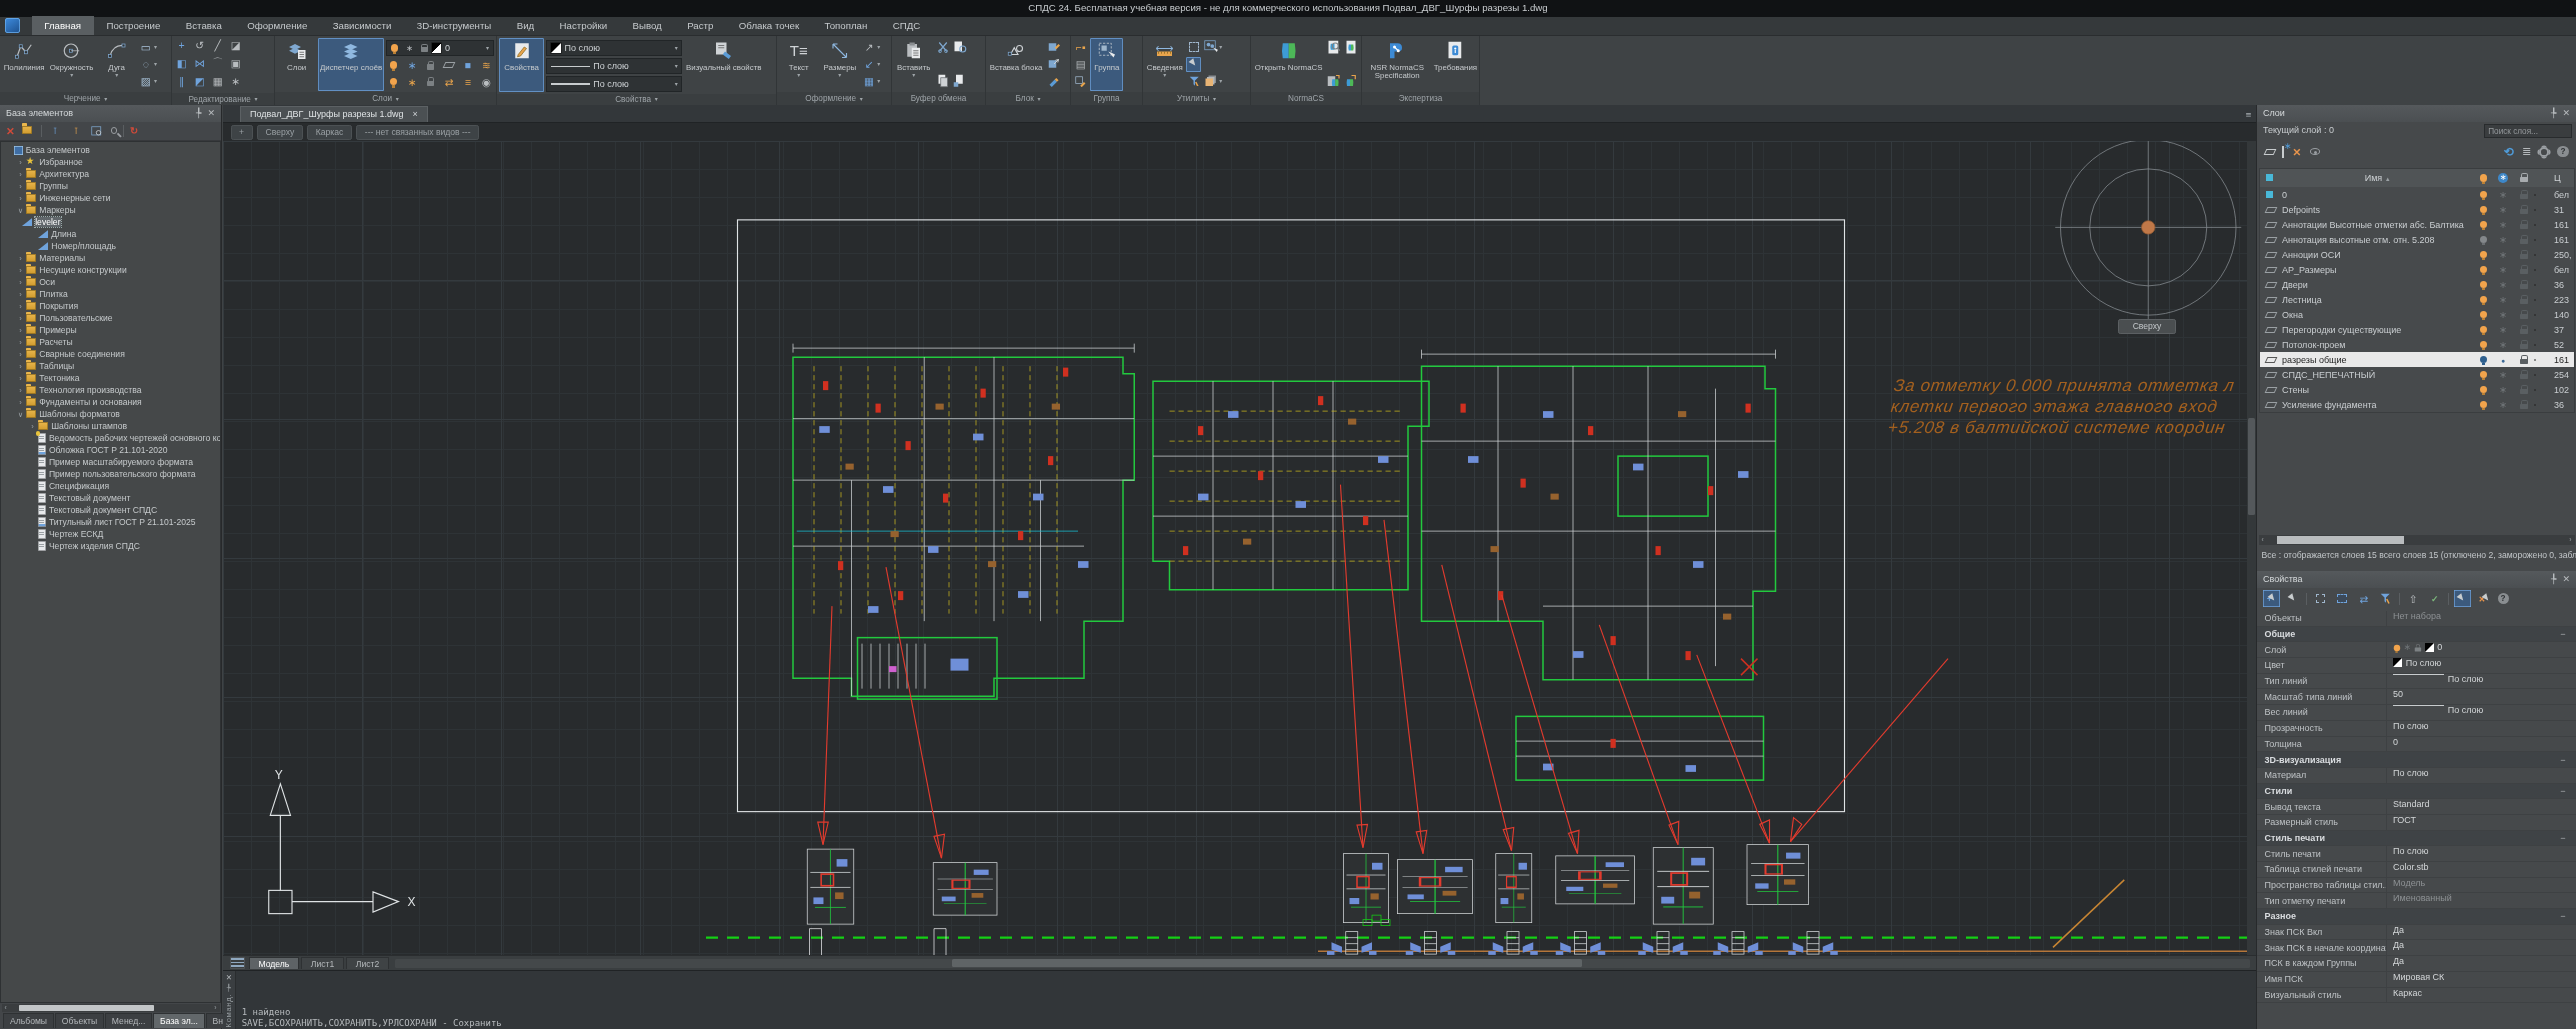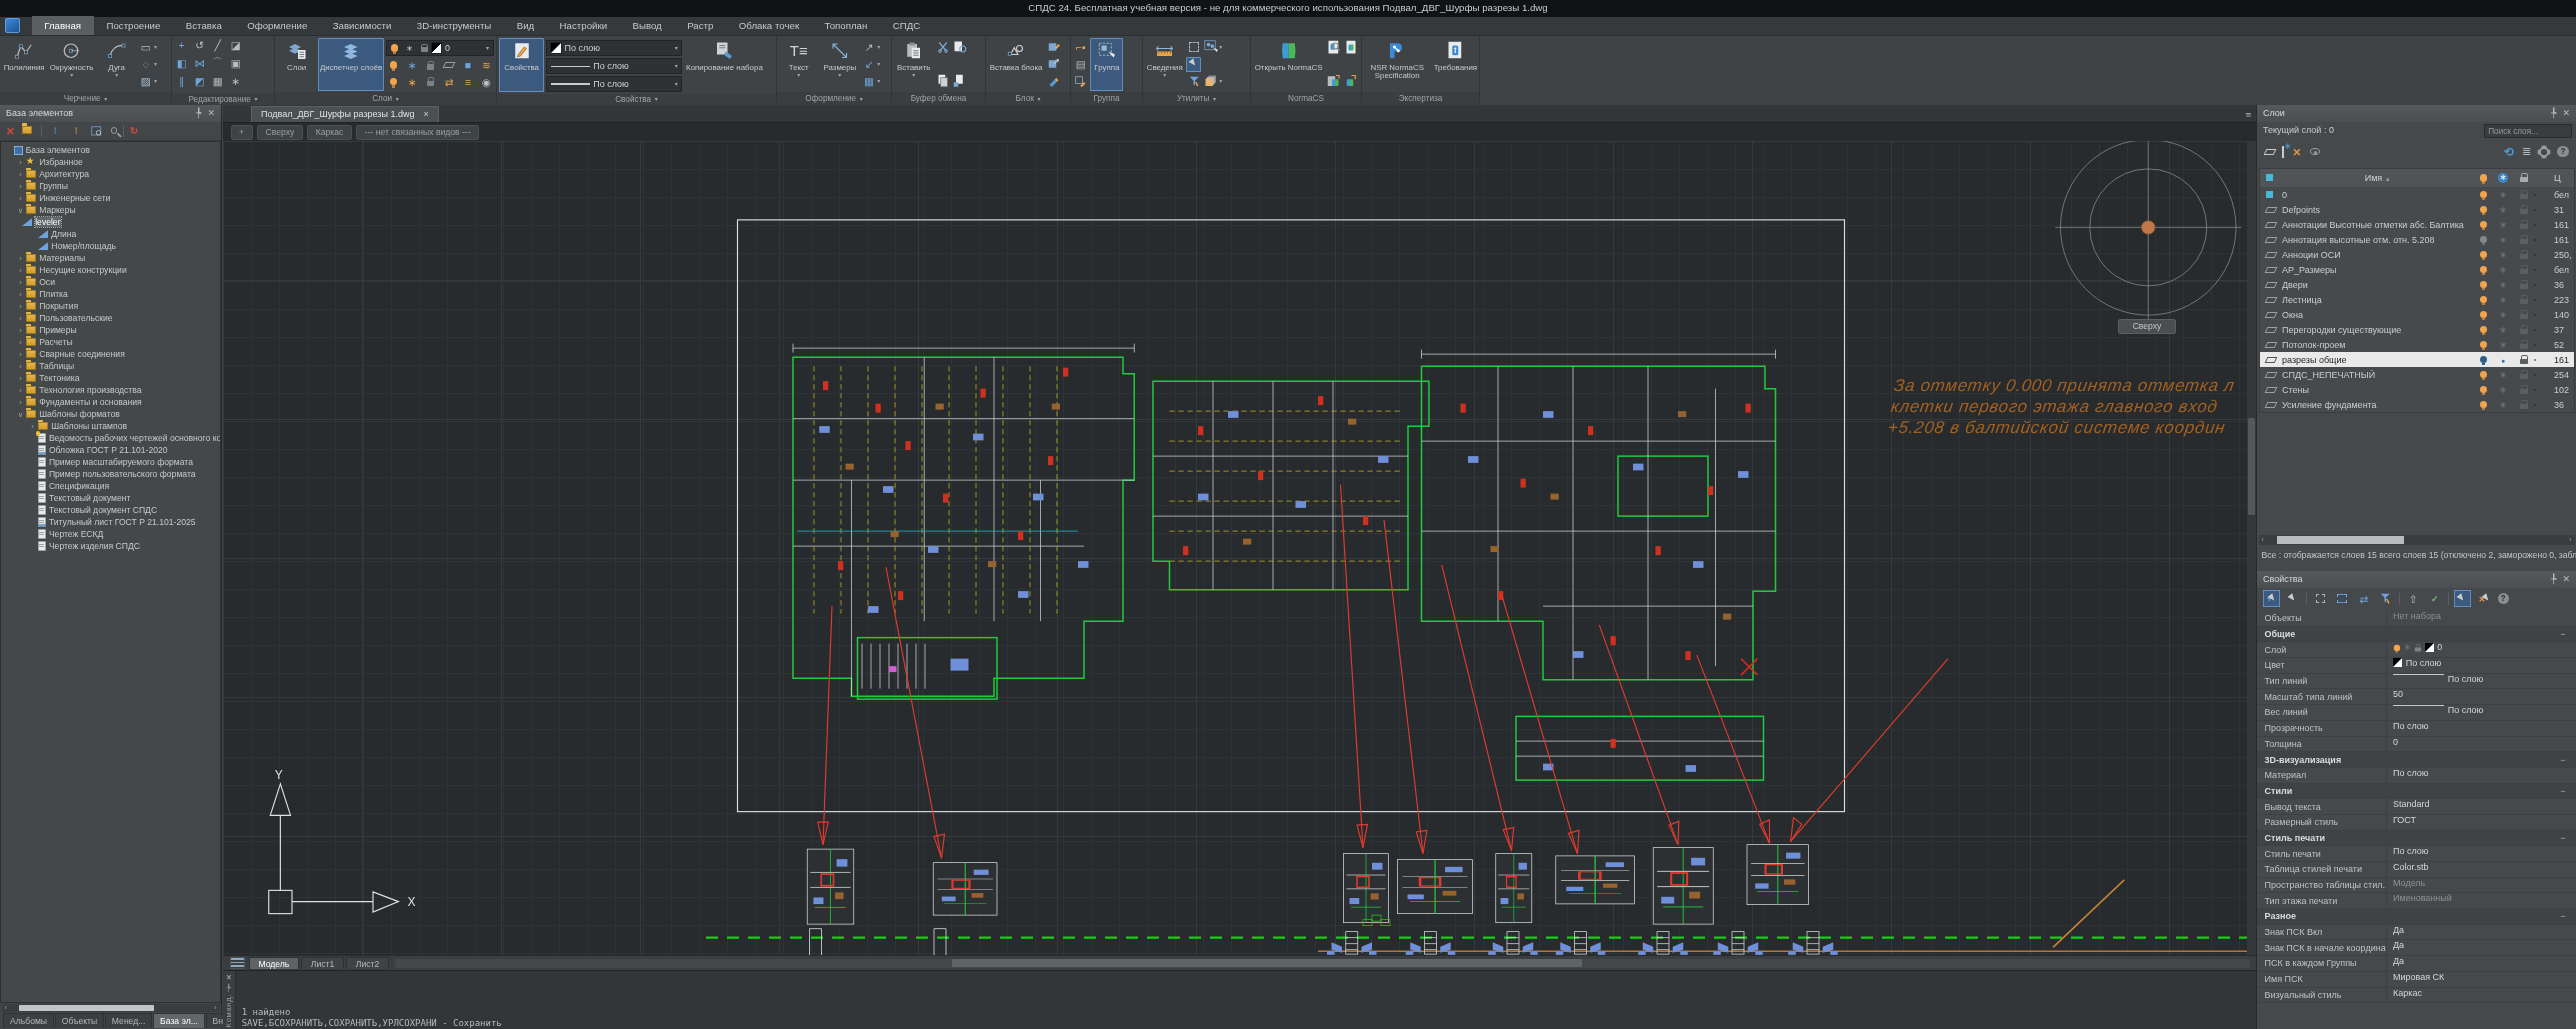--- a/index.html
+++ b/index.html
@@ -74,21 +74,21 @@
 .ico-docy::before{content:"";position:absolute;top:-2.2px;left:-2.2px;width:4.5px;height:4.5px;background:#e8c33c;border-radius:50%}
 .lscroll{position:absolute;left:1.5px;right:1.5px;bottom:18px;height:8.2px;background:#3a3d3f;display:flex;align-items:center}
 .lscroll .thumb{height:6.7px;background:#c2c5c7;border-radius:0.7px;width:135px;margin-left:9px}
 .sarr{width:8.2px;text-align:center;color:#9aa0a4;font-size:6.7px}
 .ltabs{position:absolute;left:0;right:0;bottom:1.5px;height:16.5px;display:flex;align-items:center;padding-left:3px;gap:0.7px}
 .ltab{padding:2.2px 6px;background:#3c3f42;color:#b4b8bb;font-size:8.6px;border:0.7px solid #2e3133;border-bottom:none;white-space:nowrap}
 .ltab.active{background:#62676a;color:#fff}
 
 .center{position:absolute;left:223px;top:105px;width:2033px;bottom:0;background:#282b2d}
 .doctabs{position:absolute;left:0;top:0;right:0;height:18px;background:#33373a;display:flex;align-items:flex-end;border-bottom:0.7px solid #202325}
-.dtab{margin-left:28px;height:16.5px;background:#4b5053;color:#dfe3e5;display:flex;align-items:center;gap:9px;padding:0 9px;font-size:9px;border:0.7px solid #5c6164;border-bottom:none}
+.dtab{margin-left:17px;height:16.5px;background:#4b5053;color:#dfe3e5;display:flex;align-items:center;gap:9px;padding:0 9px;font-size:9px;border:0.7px solid #5c6164;border-bottom:none}
 .dtab .x{color:#cfd3d6;font-size:9px}
 .dmenu{position:absolute;right:4.5px;bottom:2.2px;color:#aab0b4;font-size:9.7px}
 .viewbar{position:absolute;left:0;top:18px;right:0;height:18px;background:#282b2d;display:flex;align-items:center;gap:4.5px;padding-left:7.5px}
 .vbtn{background:#3e4346;border:0.7px solid #4c5154;color:#9aa0a4;border-radius:2.2px;padding:1.5px 7.5px;font-size:8.6px;white-space:nowrap}
 .canvas{position:absolute;left:0;top:36px;right:0;bottom:75px;overflow:hidden;
  background-color:#282b2d;
  background-image:linear-gradient(#343a3e 0.7px,transparent 0.7px),linear-gradient(90deg,#343a3e 0.7px,transparent 0.7px),
  linear-gradient(#2e3336 0.7px,transparent 0.7px),linear-gradient(90deg,#2e3336 0.7px,transparent 0.7px);
  background-size:139px 139px,139px 139px,28px 28px,28px 28px}
 .canvas svg{position:absolute;left:0;top:0}
@@ -366,21 +366,21 @@
         </div>
         <div class="bigbtn" style="min-width:73px">
           <span class="bicon">
               <svg width="21" height="19.5" viewBox="0 0 28 26">
                 <rect x="4" y="2" width="14" height="16" fill="#cfd3d6"></rect>
                 <line x1="7" y1="6" x2="15" y2="6" stroke="#555"></line>
                 <line x1="7" y1="9" x2="15" y2="9" stroke="#555"></line>
                 <path d="M16 14 l8 6 l-3 4 l-8 -6 z" fill="#5b9bd5"></path>
               </svg>
             </span>
-          <span class="blabel">Копирование набора</span>
+          <span class="blabel">Визуальный свойств</span>
         </div>
       </div>
       <div class="rg-l">
           <span>Свойства</span>
           <span class="carret">▾</span>
         </div>
     </div>
 
     <div class="rgroup" style="width:115px">
       <div class="rg-c">
@@ -1695,21 +1695,21 @@
           </span>
         </div>
         <div class="prow muted">
           <span class="pl">Пространство таблицы стил...</span>
           <span class="pv">
 
             <span class="pvt">Модель</span>
           </span>
         </div>
         <div class="prow muted">
-          <span class="pl">Тип этажа печати</span>
+          <span class="pl">Тип отметку печати</span>
           <span class="pv">
 
             <span class="pvt">Именованный</span>
           </span>
         </div>
         <div class="prow section">
           <span class="pl">Разное</span>
 
         </div>
         <div class="prow">

